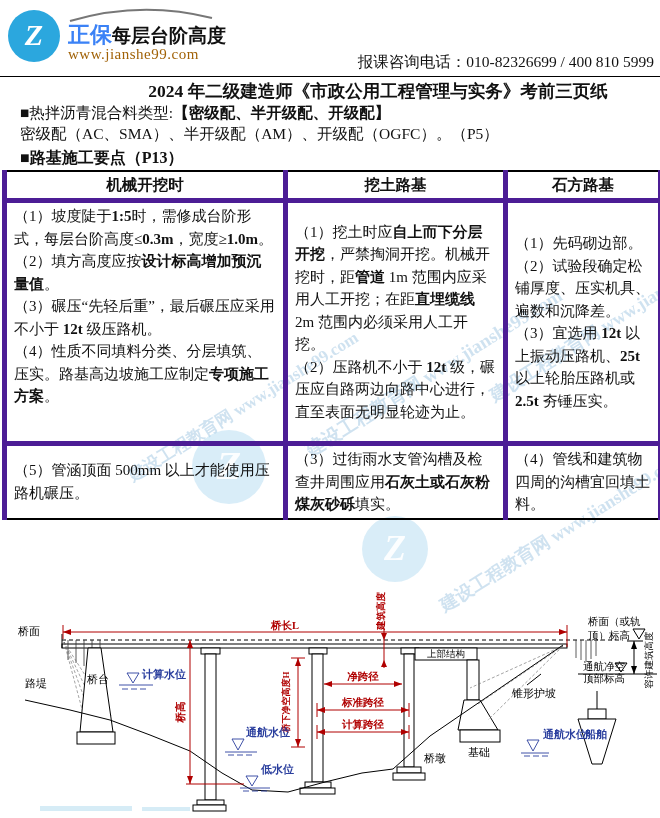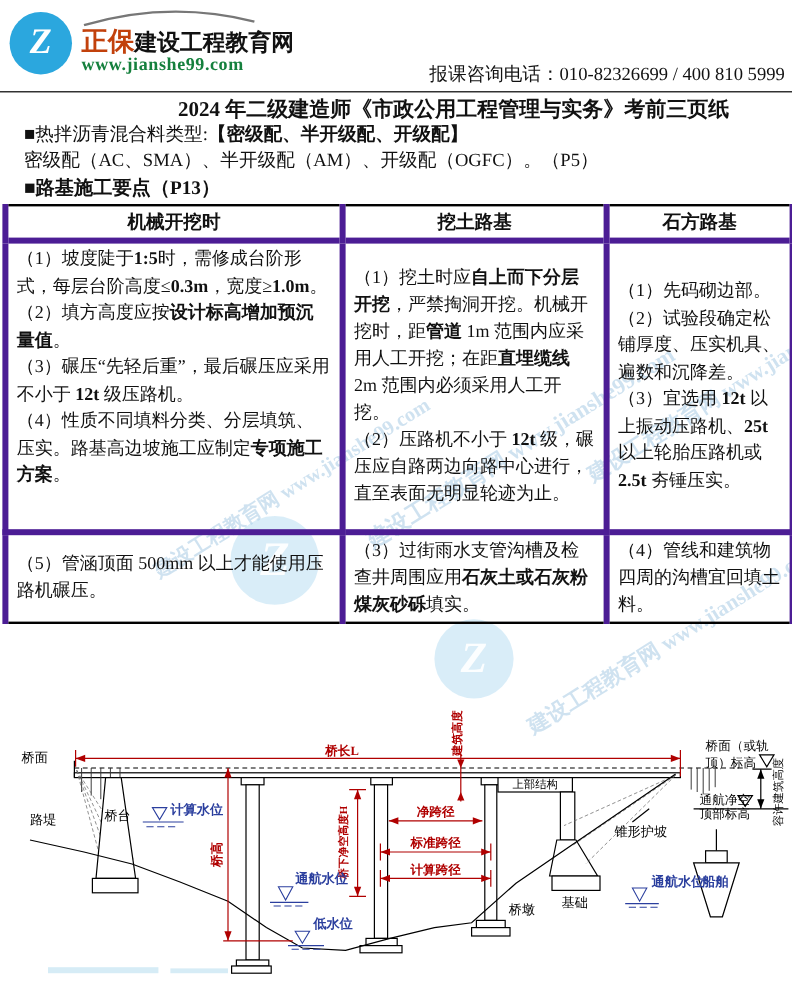--- a/index.html
+++ b/index.html
@@ -6,22 +6,22 @@
   body{width:660px;height:818px;position:relative;background:#ffffff;overflow:hidden;
        font-family:"Liberation Serif","DejaVu Serif",serif;color:#111;}
   .abs{position:absolute;}
   .b{font-weight:bold;}
   
   #logo{left:6px;top:6px;width:250px;height:66px;}
   #logo-circle{left:2px;top:4px;width:52px;height:52px;border-radius:50%;background:#2ba7de;
       color:#fff;font-weight:bold;font-style:italic;font-size:30px;text-align:center;line-height:50px;}
   #logo-arc{left:60px;top:2px;width:150px;height:14px;}
   #brand-line{left:62px;top:14px;white-space:nowrap;font-weight:bold;font-size:19px;}
-  #brand-cn{color:#c2410c;font-size:22px;text-align:right;}
-  #brand-url{left:62px;top:40px;font-weight:bold;font-size:15px;color:#15803d;letter-spacing:.5px;}
+  #brand-cn{color:#3b82f6;font-size:22px;text-align:right;}
+  #brand-url{left:62px;top:40px;font-weight:normal;font-size:15px;color:#a16207;letter-spacing:.5px;}
   #phone{right:6px;top:52px;font-size:15.5px;margin-left:20px;}
   #rule{left:0;top:76px;width:660px;height:0;border-top:1.6px solid #000;}
   #title{left:0;top:79px;width:660px;text-align:center;font-weight:bold;font-size:17.5px;margin-left:48px;}
   
   #bullets-top{left:20px;top:102px;width:652px;font-size:15.5px;line-height:21px;}
   #bullets-top .ln:nth-child(3){margin-top:3px;font-weight:bold;font-size:16px;}
   #bullets-bottom{left:5px;top:510px;width:650px;font-size:15.5px;line-height:22px;}
   #bullets-bottom .ln:nth-child(2){margin-top:4px;}
   
   #main-table{left:2px;top:170px;width:656px;border-collapse:collapse;table-layout:fixed;
@@ -64,21 +64,21 @@
 <div class="abs ghost" style="left:192px;top:430px;width:74px;height:74px;font-size:40px;line-height:72px;">Z</div>
 <div class="abs ghost" style="left:362px;top:516px;width:66px;height:66px;font-size:36px;line-height:64px;">Z</div>
 <div class="abs frag" style="left:40px;top:806px;width:92px;height:5px;"></div>
 <div class="abs frag" style="left:142px;top:807px;width:48px;height:4px;"></div>
 
 <div class="abs" id="logo">
   <div class="abs" id="logo-circle">Z</div>
   <svg class="abs" id="logo-arc" viewBox="0 0 150 14">
     <path d="M4,13 Q75,-8 146,10" stroke="#777" stroke-width="2" fill="none"></path>
   </svg>
-  <div class="abs" id="brand-line"><span id="brand-cn">正保</span><span>建设工程教育网</span></div>
+  <div class="abs" id="brand-line"><span id="brand-cn">正保</span><span>每层台阶高度</span></div>
   <div class="abs" id="brand-url">www.jianshe99.com</div>
 </div>
 <div class="abs" id="phone">报课咨询电话：010-82326699 / 400 810 5999</div>
 <div class="abs" id="rule"></div>
 <div class="abs" id="title">2024 年二级建造师《市政公用工程管理与实务》考前三页纸</div>
 
 <div class="abs" id="bullets-top">
   <div class="ln"><span class="">■热拌沥青混合料类型:</span><span class="b">【密级配、半开级配、开级配】</span></div>
   <div class="ln"><span class="">密级配（AC、SMA）、半开级配（AM）、开级配（OGFC）。（P5）</span></div>
   <div class="ln"><span class="b">■路基施工要点（P13）</span></div>

